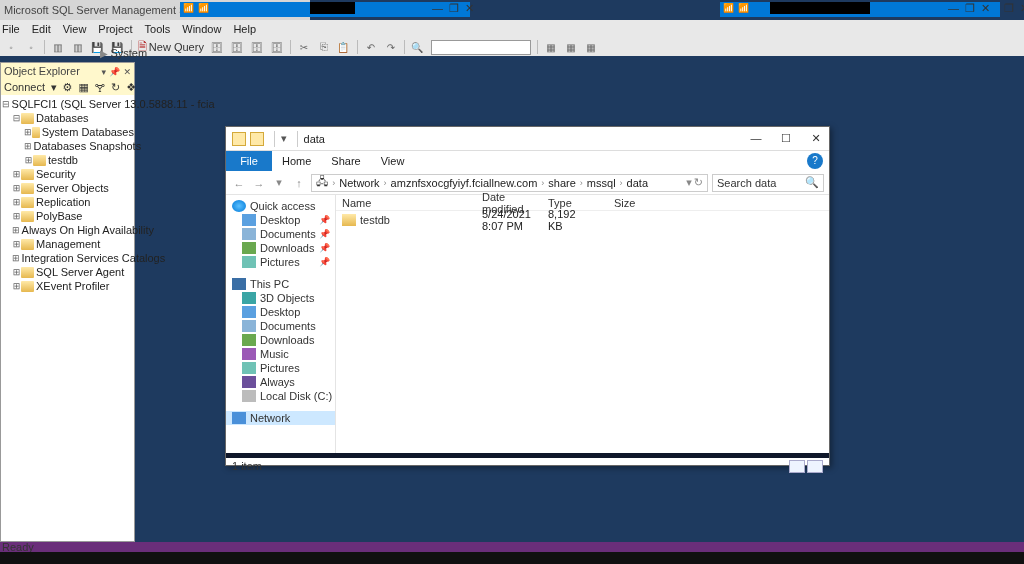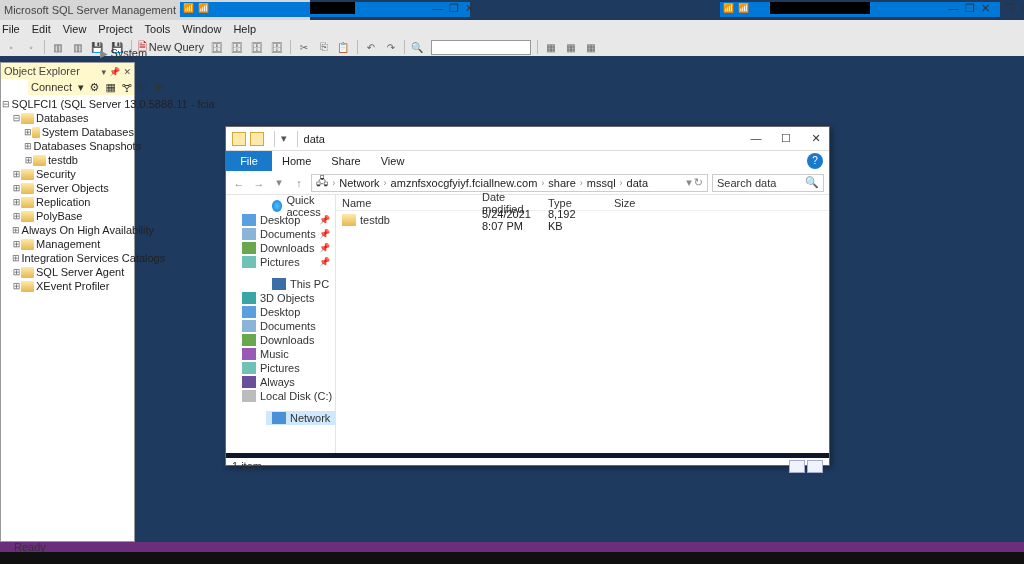--- a/index.html
+++ b/index.html
@@ -32,21 +32,21 @@
 .toolbar input.search { width:100px; height:15px; border:1px solid #999; background:#fff; }
 
 .toolbar2 { position:absolute; top:48px; left:100px; height:10px; display:flex; align-items:center; gap:6px; }
 .toolbar2 .exec { color:#888; font-size:10px; }
 
 
 .oe { position:absolute; top:62px; left:0; width:135px; height:480px; background:#fff; border:1px solid #999; }
 .oe-title { height:16px; background:#fff8cc; display:flex; align-items:center; padding:0 3px; justify-content:space-between; }
 .oe-title .t { color:#444; }
 .oe-title .pin { font-size:9px; color:#555; }
-.oe-tools { height:16px; background:#fff8cc; display:flex; align-items:center; padding:0 3px; gap:6px; font-size:10px; color:#444;margin-left:27px; }
+.oe-tools { height:16px; background:#fff8cc; display:flex; align-items:center; padding:0 3px; gap:6px; font-size:10px; color:#444; }
 .oe-tree { padding:2px 0; }
 .oe-node { display:flex; align-items:center; height:14px; white-space:nowrap; }
 .oe-node .tw { width:9px; text-align:center; color:#666; font-size:9px;}
 .oe-node .ic { width:13px; height:11px; display:inline-block; margin-right:2px; }
 .ic.srv { background:linear-gradient(#ffd27f,#e39b00); border-radius:1px; }
 .ic.fld { background:linear-gradient(#ffe9a8,#e6b84f); border-radius:1px; }
 .ic.db  { background:linear-gradient(#ffe9a8,#e6b84f); border-radius:1px; }
 .oe-node span.lbl { color:#222; }
 
 .pad0{padding-left:1px}.pad1{padding-left:11px}.pad2{padding-left:23px}
@@ -69,21 +69,21 @@
 .fe-addr .navb { width:16px; text-align:center; color:#888; }
 .fe-path { flex:1; height:18px; border:1px solid #ccc; display:flex; align-items:center; padding:0 4px; gap:2px; }
 .fe-path .crumb { color:#222; }
 .fe-path .sep { color:#888; margin:0 2px; font-size:9px;}
 .fe-search { width:112px; height:18px; border:1px solid #ccc; display:flex; align-items:center; padding:0 4px; gap:4px; color:#888; }
 .fe-search .sic { font-size:11px; }
 
 .fe-body { display:flex; height:258px; }
 .fe-nav { width:110px; border-right:1px solid #e4e4e4; padding:4px 0; overflow:hidden; }
 .fe-nav .grp { padding:2px 0 2px 16px; display:flex; align-items:center; gap:4px; height:14px; color:#222;}
-.fe-nav .hdr { padding-left:6px; font-weight:normal;margin-left:40px; }
+.fe-nav .hdr { padding-left:6px; font-weight:normal; }
 .fe-nav .grp.sel { background:#cde8ff; }
 .fe-nav .grp .ic2 { width:14px; height:12px; display:inline-block; }
 .ic2.star{ background:radial-gradient(#5ac0ff,#0078d7); border-radius:50%;}
 .ic2.desk{ background:#5aa0e0;}
 .ic2.doc{ background:#8ab4d8;}
 .ic2.dl{ background:#6aa84f;}
 .ic2.pic{ background:#6fc2b5;}
 .ic2.pc{ background:#3a6ea5;}
 .ic2.obj3d{ background:#3aa5a5;}
 .ic2.music{ background:#9b59b6;}
@@ -99,21 +99,21 @@
 .fe-row { display:flex; height:17px; align-items:center; }
 .fe-row .c-name{ display:flex; align-items:center; gap:4px; padding-left:6px;}
 .fe-row .fic { width:14px; height:12px; background:linear-gradient(#ffe9a8,#e6b84f); display:inline-block; }
 .fe-row div { padding:0 6px; color:#222; }
 
 .fe-status { height:20px; border-top:5px solid #0f172a; display:flex; align-items:center; padding:8px 6px; color:#444; }
 .fe-status .viewsw{ margin-left:auto; display:flex; gap:2px;}
 .fe-status .vb{ width:16px; height:13px; border:1px solid #aac; background:#eef4ff;}
 
 
-.bottombar { position:absolute; left:0; right:0; bottom:12px; height:10px; background:#6a2e7a; color:#fff; padding-left:14px; font-size:10px; line-height:10px;}
+.bottombar { position:absolute; left:0; right:0; bottom:12px; height:10px; background:#6a2e7a; color:#fff; padding-left:2px; font-size:10px; line-height:10px;}
 .taskbar { position:absolute; left:0; right:0; bottom:0; height:12px; background:#101010; }
 </style>
 </head>
 <body>
 
 <div class="topbar">
   <div class="ssms-title">
     <span>Microsoft SQL Server Management Studio (Administrator)</span>
   </div>
   <div class="bluebar1"></div>

